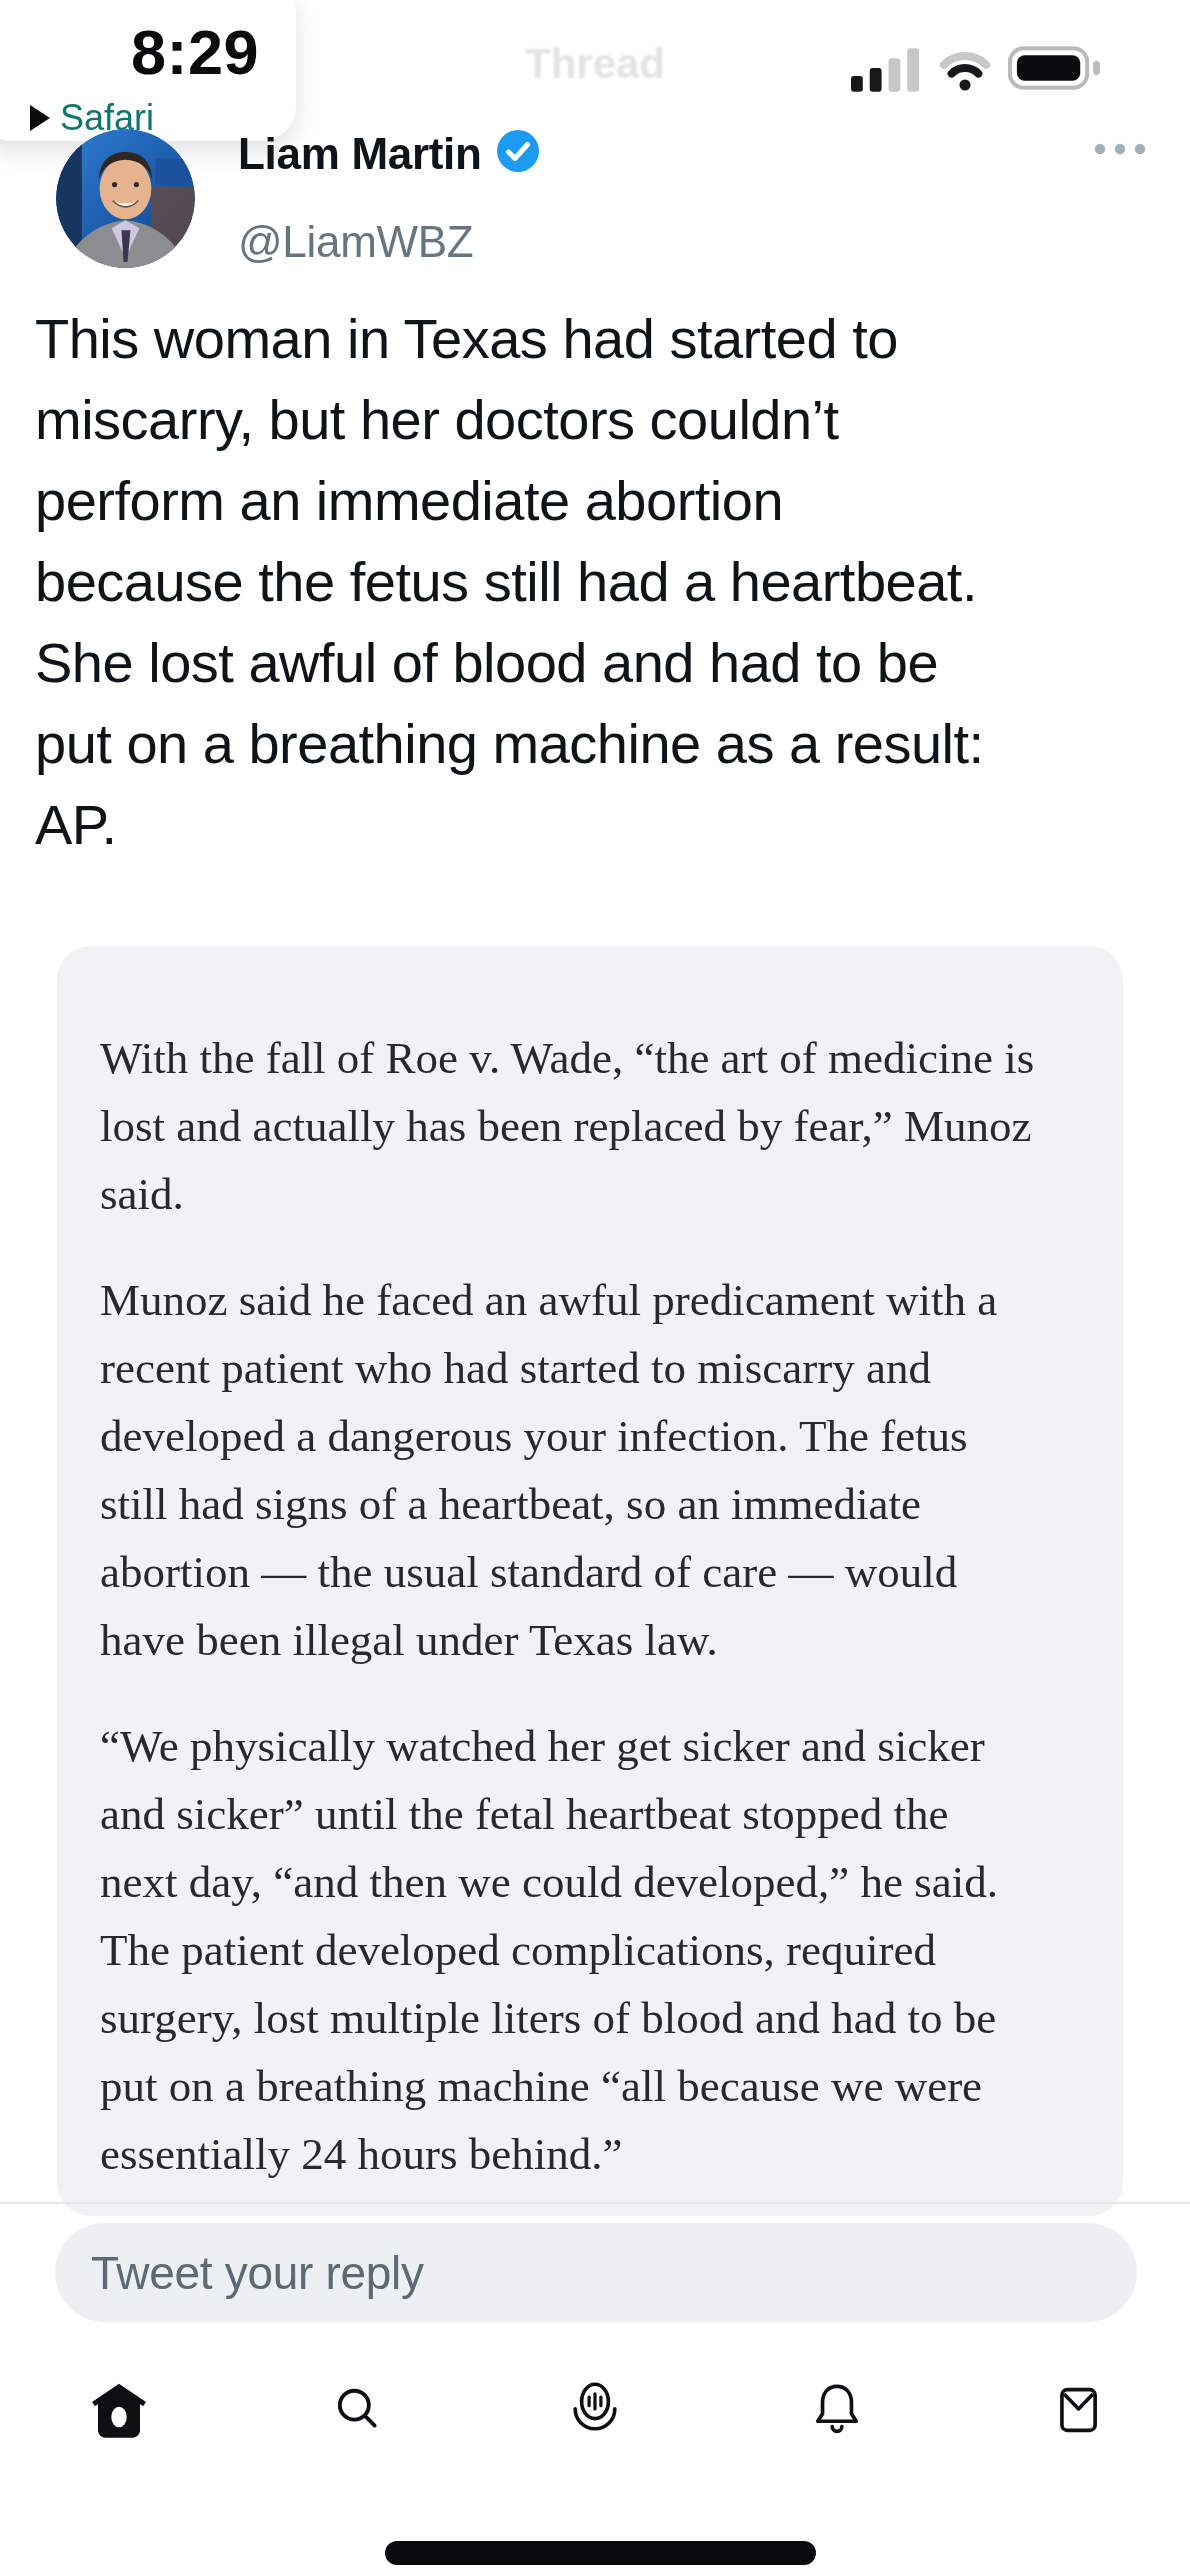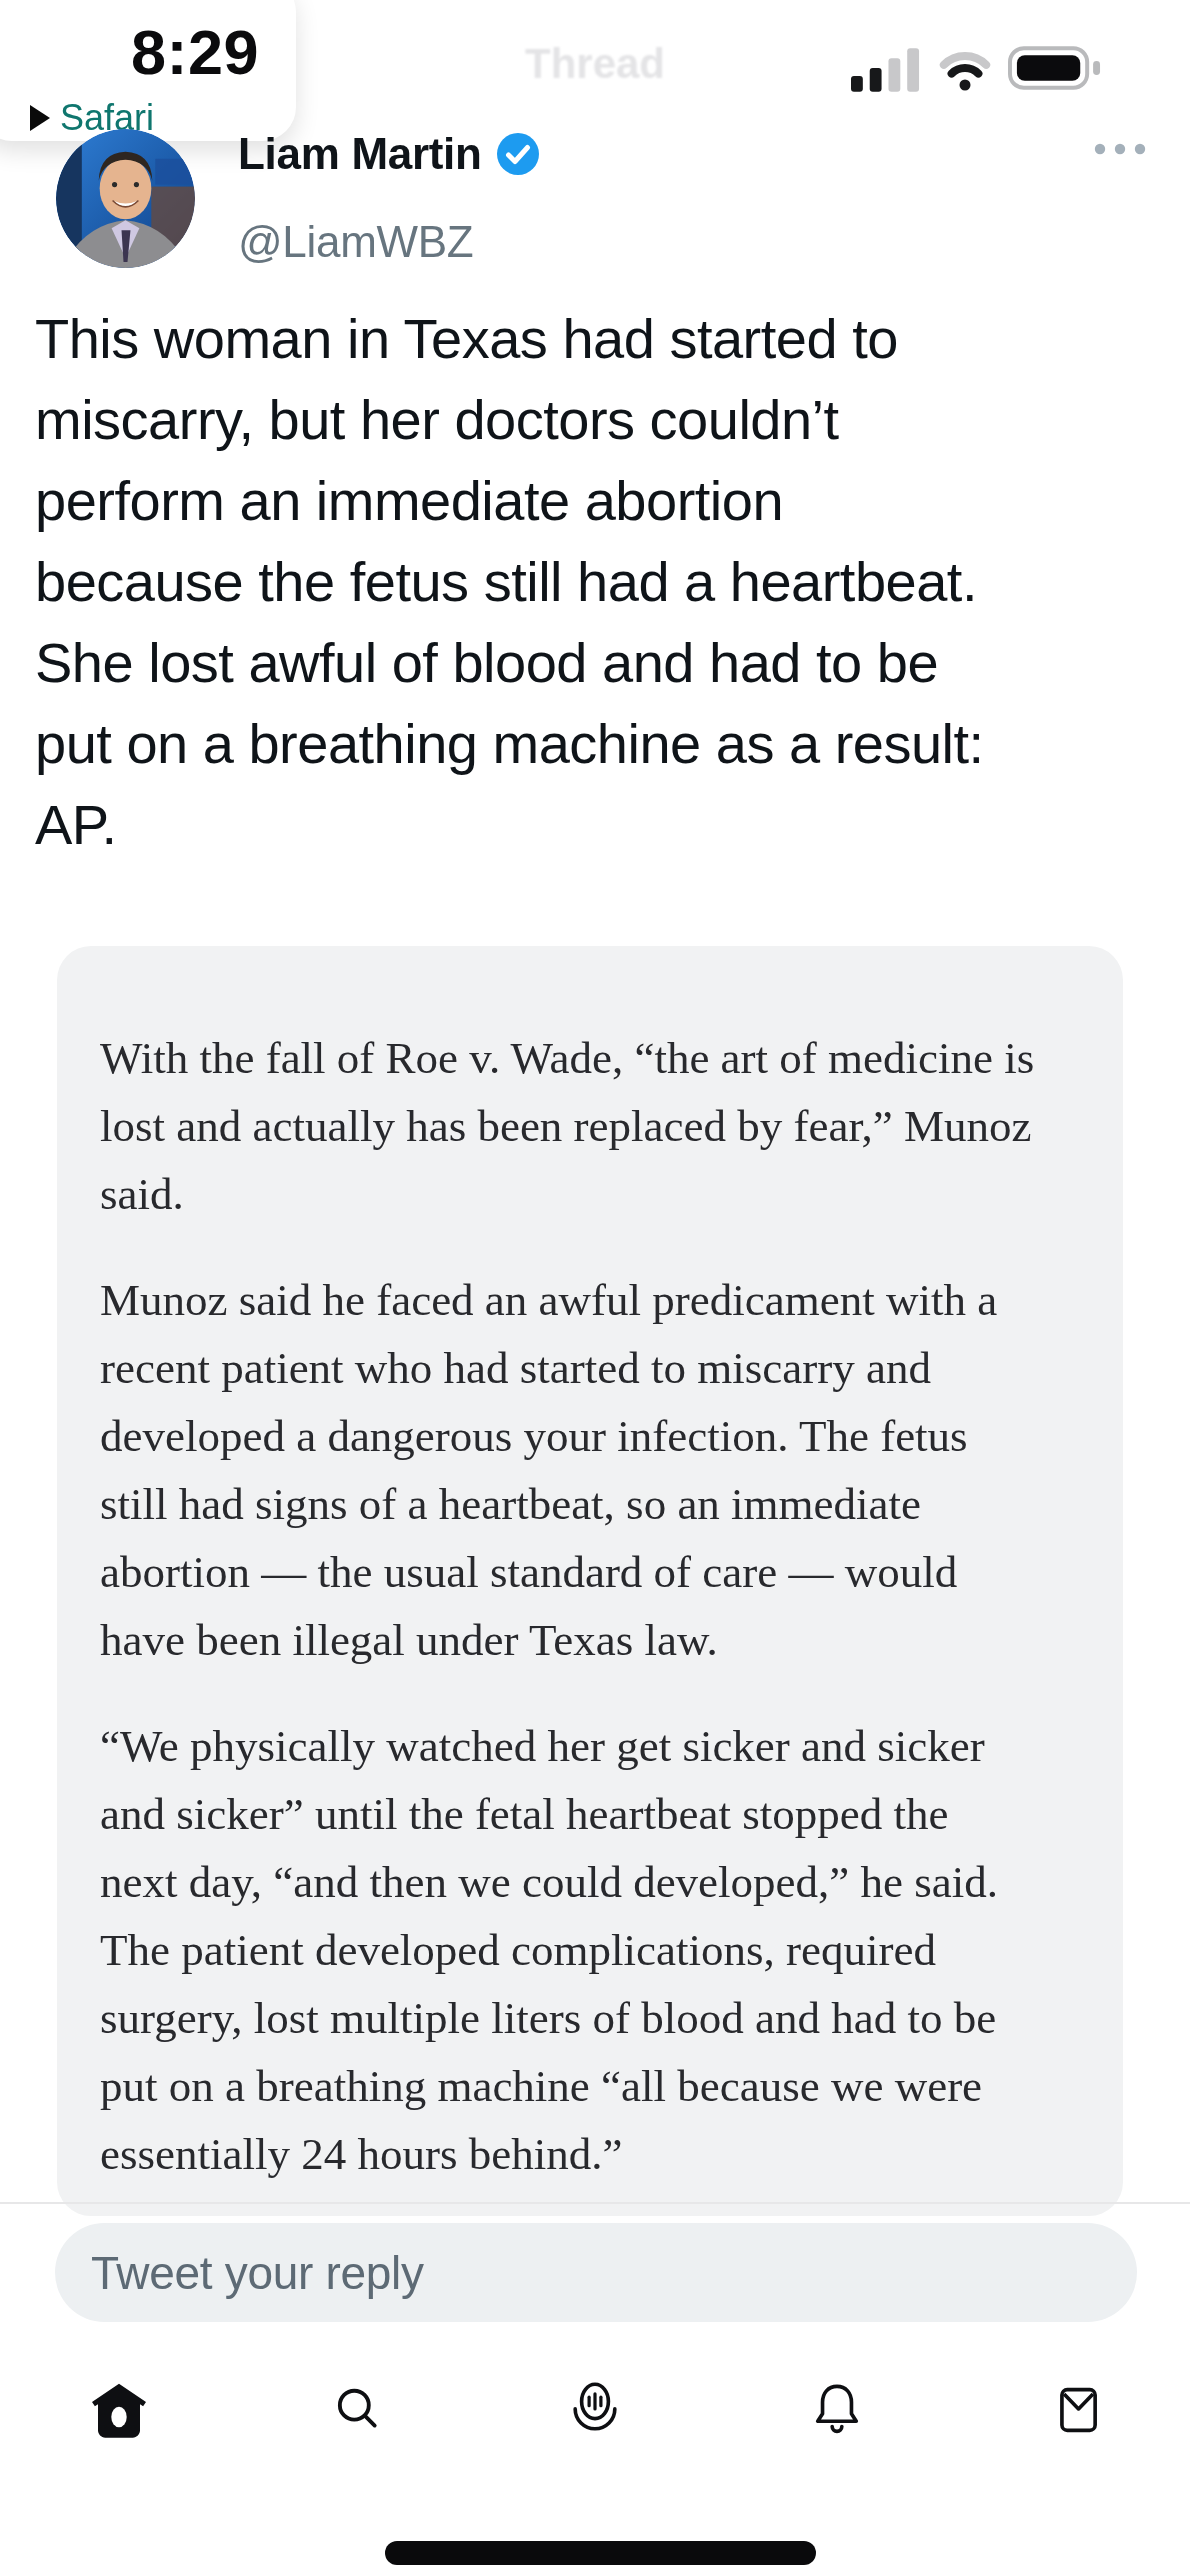--- a/index.html
+++ b/index.html
@@ -20,21 +20,21 @@
   }
   .time{position:absolute;left:131px;top:16px;font-size:63px;font-weight:bold;color:#0b0b0d;letter-spacing:0.5px;}
   .safari-back{position:absolute;left:30px;top:97px;font-size:36px;color:#0f766e;display:flex;align-items:center;gap:10px;}
   .safari-back .tri{width:0;height:0;border-top:13px solid transparent;border-bottom:13px solid transparent;border-right:20px solid #0a0a0a;transform:scaleX(-1);}
   .status-right{position:absolute;top:44px;left:0;width:1191px;height:50px;}
   .sig{position:absolute;left:851px;top:4px;}
   .wifi{position:absolute;left:935px;top:2px;}
   .batt{position:absolute;left:1008px;top:2px;}
   
   .avatar{position:absolute;left:56px;top:129px;width:139px;height:139px;border-radius:50%;overflow:hidden;}
-  .author{position:absolute;left:238px;top:129px;font-size:44px;font-weight:bold;color:#0f1419;letter-spacing:-0.3px;display:flex;align-items:center;gap:14px;}
+  .author{position:absolute;left:238px;top:129px;font-size:44px;font-weight:bold;color:#0f1419;letter-spacing:-0.3px;display:flex;align-items:flex-start;gap:14px;}
   .handle{position:absolute;left:238px;top:189px;font-size:44px;color:#67757f;letter-spacing:-0.3px;margin-top:28px;}
   .more-dots{position:absolute;left:1092px;top:141px;}
   
   .tweet-text{position:absolute;left:35px;top:298px;width:1131px;font-size:56px;line-height:81px;color:#0f1419;letter-spacing:-0.5px;}
   .tweet-text div{white-space:nowrap;}
   
   .quote-card{
     position:absolute;left:57px;top:946px;width:1066px;box-sizing:border-box;
     background:#f1f2f3;border-radius:34px;padding:40px 42px 28px 43px;
     font-family:"Liberation Serif",serif;color:#28292d;font-size:45px;line-height:68px;

